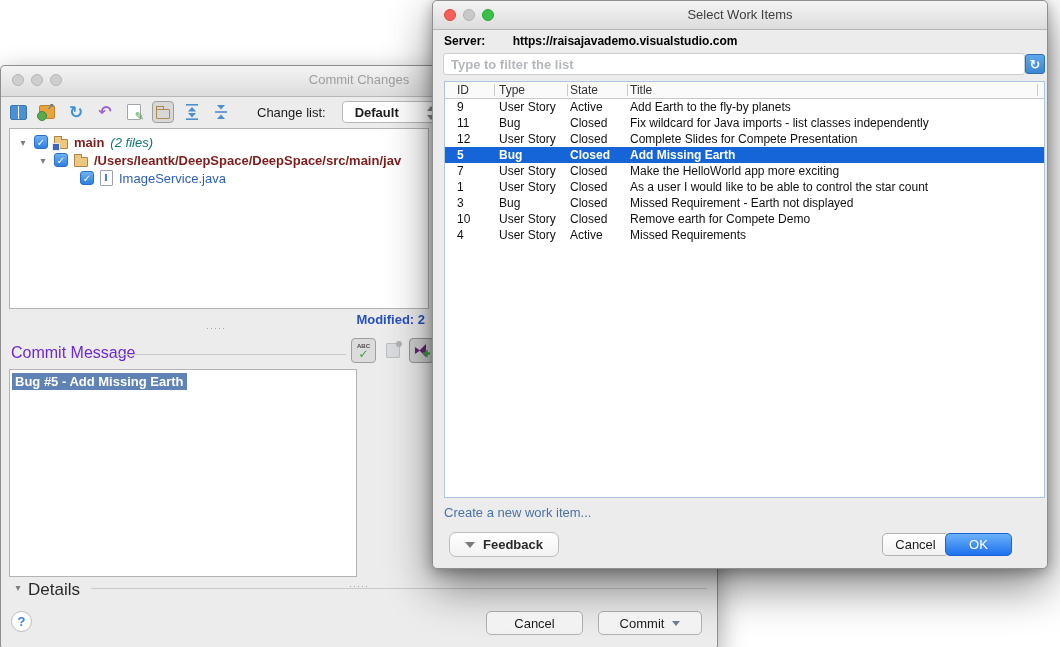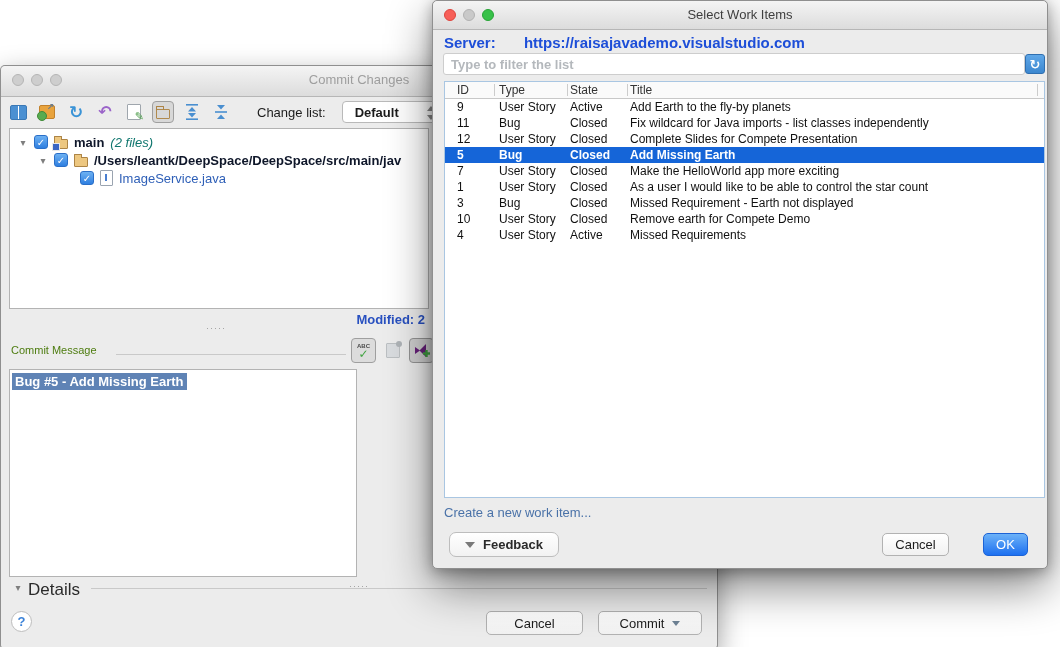--- a/index.html
+++ b/index.html
@@ -44,26 +44,26 @@
   .stepper i{position:absolute;left:0;width:0;height:0;border-left:4px solid transparent;border-right:4px solid transparent;}
   .stepper .up{top:1px;border-bottom:5px solid #8a8a8a;}
   .stepper .dn{bottom:1px;border-top:5px solid #8a8a8a;}
   .treepanel{position:absolute;left:8px;top:62px;width:420px;height:181px;background:#fff;border:1px solid #b3b3b3;box-sizing:border-box;overflow:hidden;}
   .trow{display:flex;align-items:center;height:18px;gap:6px;white-space:nowrap;font-size:13px;}
   .disc{color:#7e7e7e;font-size:10px;width:10px;text-align:center;}
   .cbx{width:14px;height:14px;border-radius:3px;background:linear-gradient(#6db1f2,#2f7fe0);border:1px solid #2a6fc8;color:#fff;
        font-size:10px;font-weight:bold;display:flex;align-items:center;justify-content:center;box-sizing:border-box;flex:none;}
   .fileicon{width:11px;height:14px;background:#fff;border:1px solid #9aa4b0;border-radius:1px;position:relative;flex:none;}
   .fileicon::after{content:"";position:absolute;left:4px;top:3px;width:2px;height:7px;background:#4a7fd0;}
-  .tname{font-weight:bold;color:#0f172a;}
+  .tname{font-weight:bold;color:#7f1d1d;}
   .tmeta{font-style:italic;color:#0f766e;}
   .tfile{color:#2e5fb7;}
   .modified{position:absolute;right:292px;top:246px;font-size:13px;font-weight:bold;color:#2850c0;}
   .dots{position:absolute;color:#9a9a9a;font-size:9px;letter-spacing:1px;line-height:4px;}
-  .cmhead{position:absolute;left:10px;top:278px;font-size:11px;color:#4d7c0f;}
+  .cmhead{position:absolute;left:10px;top:278px;font-size:16px;color:#6d28d9;}
   .cmline{position:absolute;left:115px;top:288px;width:230px;height:1px;background:#c9c9c9;}
   .cmicons{position:absolute;left:350px;top:272px;display:flex;align-items:center;gap:4px;}
   .mbtn{width:25px;height:25px;display:flex;flex-direction:column;align-items:center;justify-content:center;border-radius:4px;border:1px solid transparent;box-sizing:border-box;}
   .mbtn.toggled{border:1px solid #9f9f9f;background:#dcdcdc;}
   .mbtn.pressed{border:1px solid #959595;background:#cfcfcf;}
   .abc{font-size:6px;font-weight:bold;color:#4a4a4a;line-height:6px;}
   .abc-check{color:#3fa33f;font-size:12px;font-weight:bold;line-height:10px;}
   .histic{position:relative;width:12px;height:13px;background:#d3d7db;border:1px solid #abb0b5;border-radius:1px;}
   .histic::after{content:"";position:absolute;right:-3px;top:-3px;width:6px;height:6px;border-radius:50%;background:#9aa0a6;}
   .commitbox{position:absolute;left:8px;top:303px;width:348px;height:208px;background:#fff;border:1px solid #b3b3b3;box-sizing:border-box;padding:2px;}
@@ -74,21 +74,21 @@
   .details-line{position:absolute;left:90px;top:11px;width:616px;height:1px;background:#c9c9c9;}
   .helpbtn{position:absolute;left:10px;top:545px;width:21px;height:21px;border-radius:50%;background:#fff;border:1px solid #bdbdbd;
            color:#3b82d8;font-size:13px;font-weight:bold;display:flex;align-items:center;justify-content:center;box-sizing:border-box;}
   .btn{position:absolute;height:24px;border:1px solid #b2b2b2;border-radius:5px;background:linear-gradient(#ffffff,#f1f1f1);
        font-size:13px;color:#1c1c1c;display:flex;align-items:center;justify-content:center;box-sizing:border-box;}
   .btn-blue{background:linear-gradient(#6cb2f8,#1d70f0);border:1px solid #1c63d6;color:#fff;}
   .dropcaret{width:0;height:0;border-left:4px solid transparent;border-right:4px solid transparent;border-top:5px solid #6f8396;margin-left:8px;}
 
   
   #wi-dialog{left:432px;top:0;width:614px;height:567px;box-shadow:0 18px 45px rgba(0,0,0,.48),0 3px 14px rgba(0,0,0,.30);}
-  .srvrow{position:absolute;left:11px;top:33px;font-size:15px;font-weight:600;color:#1d4ed8;}
+  .srvrow{position:absolute;left:11px;top:33px;font-size:12px;font-weight:600;color:#000000;}
   .srvurl{margin-left:24px;}
   .filter{position:absolute;left:10px;top:52px;width:582px;height:22px;background:#fff;border:1px solid #cdcdcd;border-radius:3px;
           box-sizing:border-box;font-size:13px;font-weight:600;color:#b4b8bc;padding:0 7px;outline:none;
           font-family:"Liberation Sans","DejaVu Sans",sans-serif;}
   .filter::placeholder{color:#b4b8bc;opacity:1;}
   .refreshbtn{position:absolute;left:592px;top:53px;width:20px;height:20px;border-radius:3px;
               background:linear-gradient(#5fa7e8,#3c87cf);border:1px solid #2f6fb0;color:#fff;font-size:13px;font-weight:bold;
               display:flex;align-items:center;justify-content:center;box-sizing:border-box;}
   .witable{position:absolute;left:11px;top:80px;width:601px;height:417px;background:#fff;border:1px solid #a9c6e2;box-sizing:border-box;overflow:hidden;}
   .wihead{position:relative;height:17px;background:#fafafa;border-bottom:1px solid #c8c8c8;display:flex;align-items:center;
@@ -325,16 +325,16 @@
   <div class="newlink">Create a new work item...</div>
 
   <div class="feedback">
     <span class="fb-caret"></span>
     <span>Feedback</span>
   </div>
 
   <div class="btn" style="left:449px;top:532px;width:67px;height:23px;">
     <span>Cancel</span>
   </div>
-  <div class="btn btn-blue" style="left:550px;top:532px;width:45px;height:23px;text-align:center;">
+  <div class="btn btn-blue" style="left:512px;top:532px;width:67px;height:23px;text-align:center;">
     <span>OK</span>
   </div>
 </div>
 
 </body></html>

